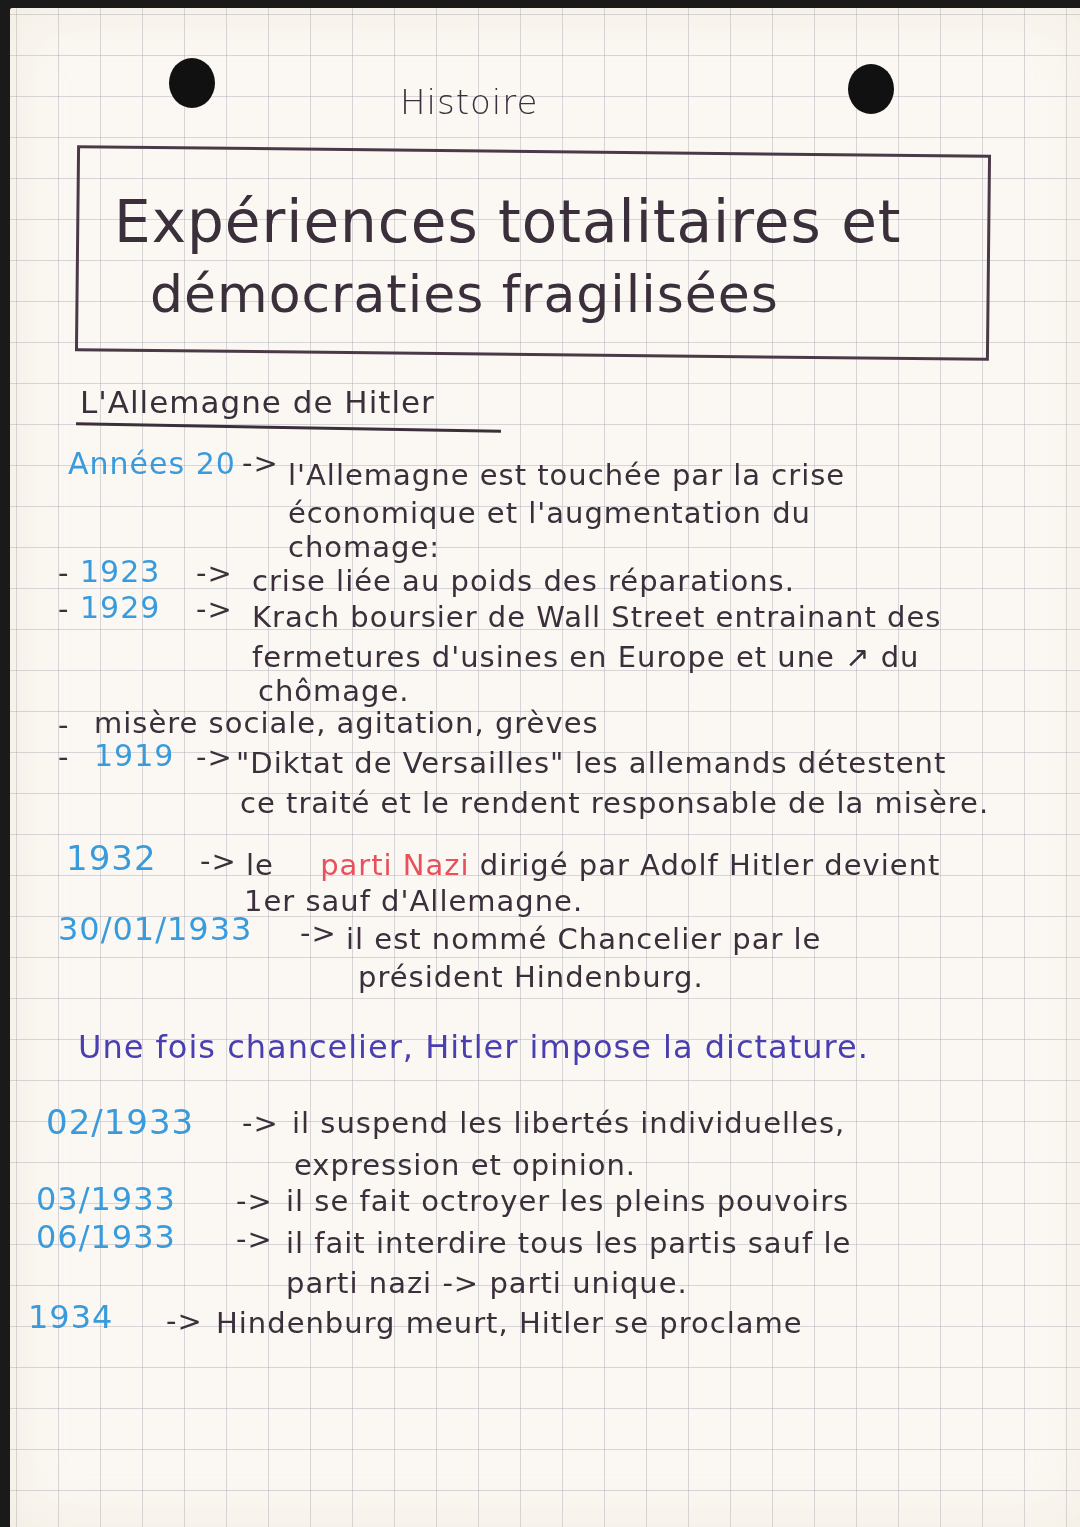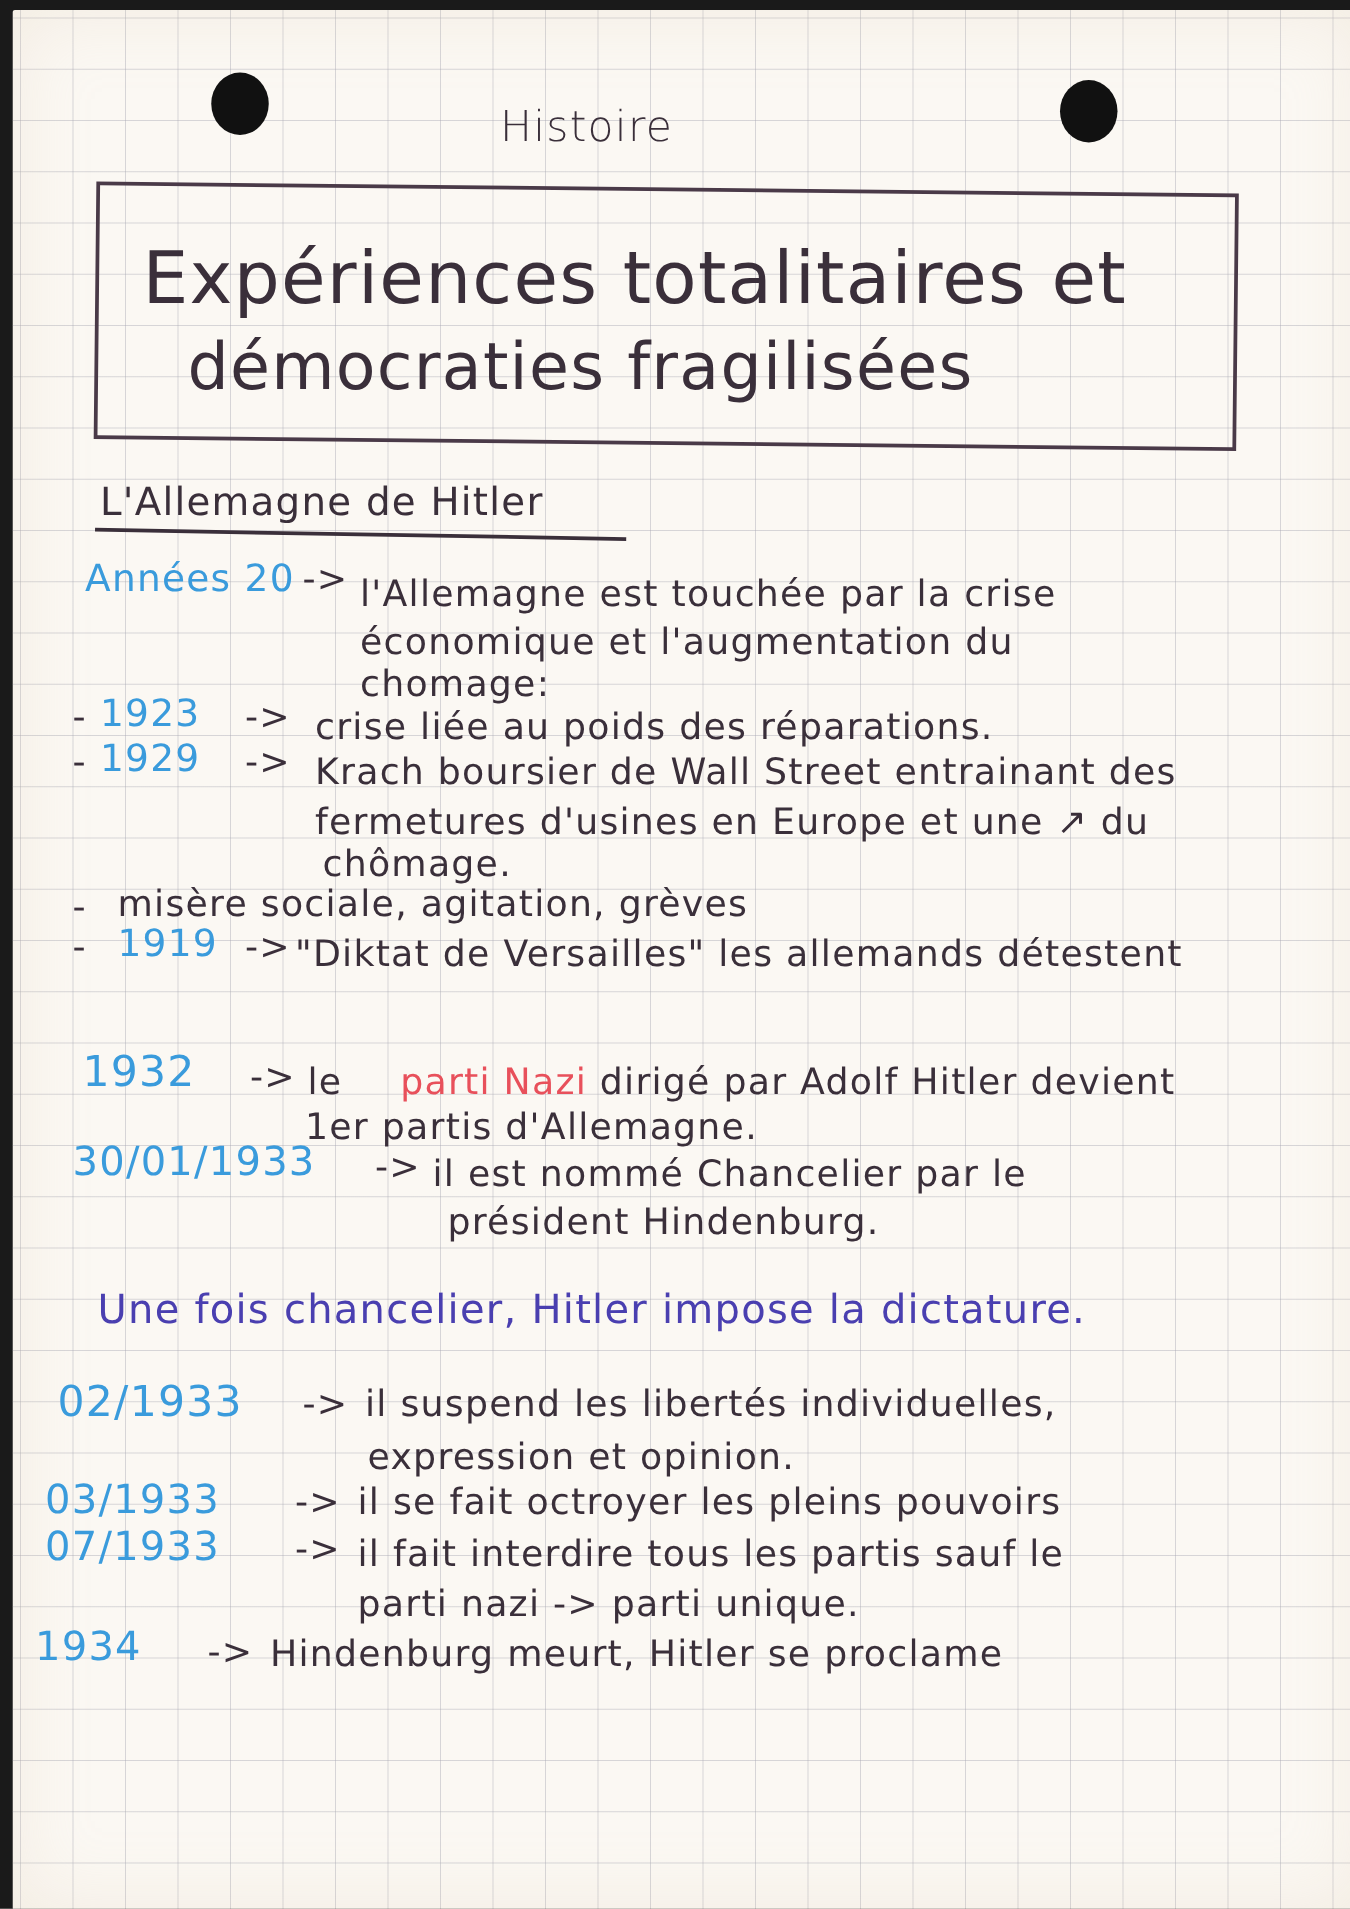--- a/index.html
+++ b/index.html
@@ -91,45 +91,46 @@
   <div class="hand ink-dark row-text" style="left:242px;top:632px">fermetures d'usines en Europe et une ↗ du</div>
   <div class="hand ink-dark row-text" style="left:248px;top:666px">chômage.</div>
 
   <div class="hand ink-dark row-text" style="left:48px;top:700px">-</div>
   <div class="hand ink-dark row-text" style="left:84px;top:698px">misère sociale, agitation, grèves</div>
 
   <div class="hand ink-dark row-text" style="left:48px;top:732px">-</div>
   <div class="hand ink-blue row-date" style="left:84px;top:730px">1919</div>
   <div class="hand ink-dark row-text" style="left:186px;top:732px">-&gt;</div>
   <div class="hand ink-dark row-text" style="left:226px;top:738px">"Diktat de Versailles" les allemands détestent</div>
+  <div class="hand ink-dark row-text" style="left:230px;top:778px">ce traité et le rendent responsable de la misère.</div>
 
   <div class="hand ink-blue row-date" style="left:56px;top:830px;font-size:34px">1932</div>
   <div class="hand ink-dark row-text" style="left:190px;top:836px">-&gt;</div>
   <div class="hand row-text" style="left:236px;top:840px">
     <span class="ink-dark">le </span><span class="ink-red">parti Nazi</span><span class="ink-dark"> dirigé par Adolf Hitler devient</span>
   </div>
-  <div class="hand ink-dark row-text" style="left:234px;top:876px">1er partis d'Allemagne.</div>
+  <div class="hand ink-dark row-text" style="left:234px;top:876px">1er sauf d'Allemagne.</div>
 
   <div class="hand ink-blue row-date" style="left:48px;top:902px;font-size:32px">30/01/1933</div>
   <div class="hand ink-dark row-text" style="left:290px;top:908px">-&gt;</div>
   <div class="hand ink-dark row-text" style="left:336px;top:914px">il est nommé Chancelier par le</div>
   <div class="hand ink-dark row-text" style="left:348px;top:952px">président Hindenburg.</div>
 
   <div class="hand ink-violet" style="left:68px;top:1020px;font-size:32px">Une fois chancelier, Hitler impose la dictature.</div>
 
   <div class="hand ink-blue row-date" style="left:36px;top:1094px;font-size:34px">02/1933</div>
   <div class="hand ink-dark row-text" style="left:232px;top:1098px">-&gt;</div>
   <div class="hand ink-dark row-text" style="left:282px;top:1098px">il suspend les libertés individuelles,</div>
   <div class="hand ink-dark row-text" style="left:284px;top:1140px">expression et opinion.</div>
 
   <div class="hand ink-blue row-date" style="left:26px;top:1172px;font-size:32px">03/1933</div>
   <div class="hand ink-dark row-text" style="left:226px;top:1176px">-&gt;</div>
   <div class="hand ink-dark row-text" style="left:276px;top:1176px">il se fait octroyer les pleins pouvoirs</div>
 
-  <div class="hand ink-blue row-date" style="left:26px;top:1210px;font-size:32px">07/1933</div>
+  <div class="hand ink-blue row-date" style="left:26px;top:1210px;font-size:32px">06/1933</div>
   <div class="hand ink-dark row-text" style="left:226px;top:1214px">-&gt;</div>
   <div class="hand ink-dark row-text" style="left:276px;top:1218px">il fait interdire tous les partis sauf le</div>
   <div class="hand ink-dark row-text" style="left:276px;top:1258px">parti nazi -&gt; parti unique.</div>
 
   <div class="hand ink-blue row-date" style="left:18px;top:1290px;font-size:32px">1934</div>
   <div class="hand ink-dark row-text" style="left:156px;top:1296px">-&gt;</div>
   <div class="hand ink-dark row-text" style="left:206px;top:1298px">Hindenburg meurt, Hitler se proclame</div>
 </div>
 
 </body></html>

